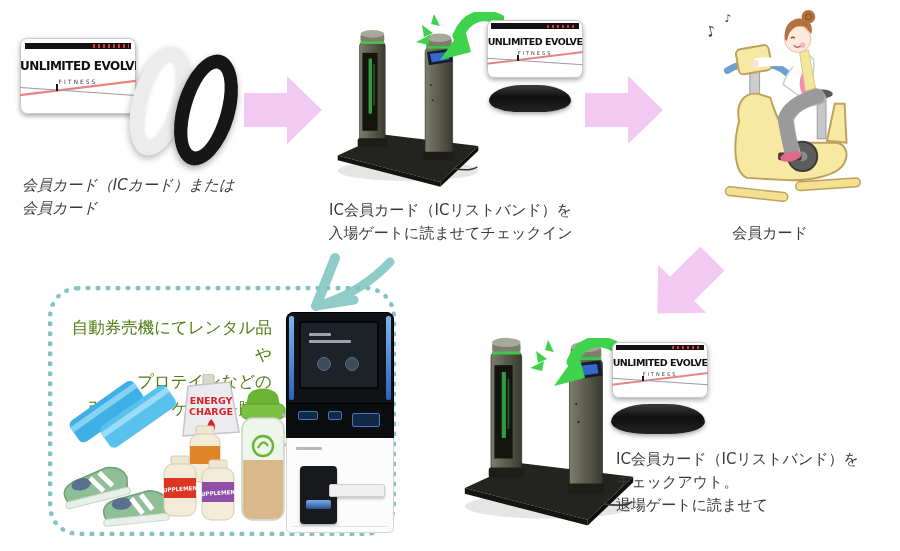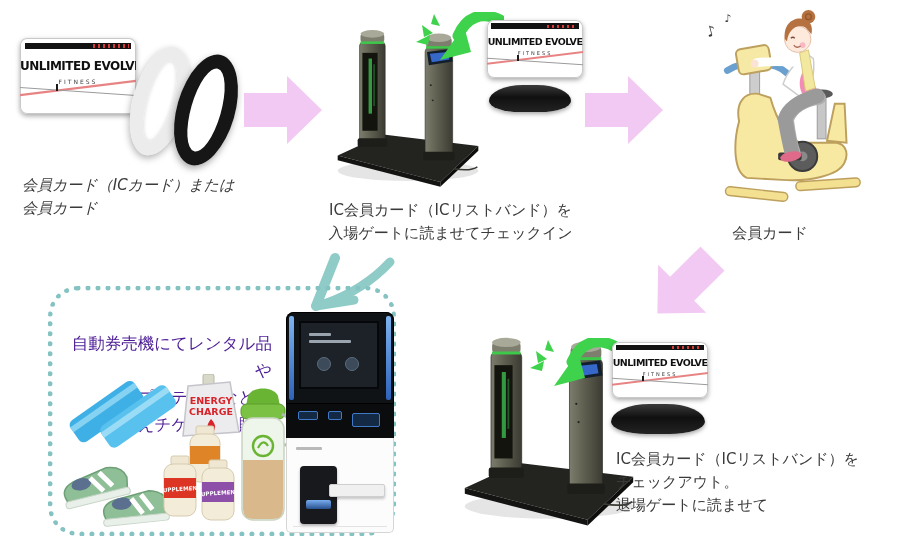--- a/index.html
+++ b/index.html
@@ -33,21 +33,21 @@
     background:linear-gradient(180deg,#3a3a3a 0%,#101010 45%,#232323 100%);
     border-radius:50% 50% 46% 46% / 72% 72% 50% 50%;
     box-shadow:0 2px 4px rgba(0,0,0,.35); }
 
   
   .parrow { position:absolute; }
 
   
   .dash-box { position:absolute; border:5px dotted #85c3c3; border-radius:30px; }
 
-  .ticket-caption { position:absolute; color:#4c1d95; font-size:16.5px; line-height:27px; text-align:right;margin-top:16px; }
+  .ticket-caption { position:absolute; color:#4d7c0f; font-size:16.5px; line-height:27px; text-align:right; }
 
   
   .vm { position:absolute; }
   .vm-head { position:absolute; left:0; top:0; width:100%; height:92px; background:#101316;
              border-radius:8px 8px 0 0; box-shadow:inset 0 0 0 1px #000; }
   .vm-accent { position:absolute; top:4px; width:5px; height:84px; background:linear-gradient(180deg,#7db4f0,#2e62b8); border-radius:2px; }
   .vm-screen { position:absolute; left:13px; top:9px; width:80px; height:68px; background:#1d2228;
                border:2px solid #05070a; }
   .vm-line { position:absolute; background:#9aa4ae; height:3px; border-radius:1px; }
   .vm-btn { position:absolute; width:14px; height:14px; border-radius:50%; background:#3c4a59; border:1px solid #5a6c7e; }

